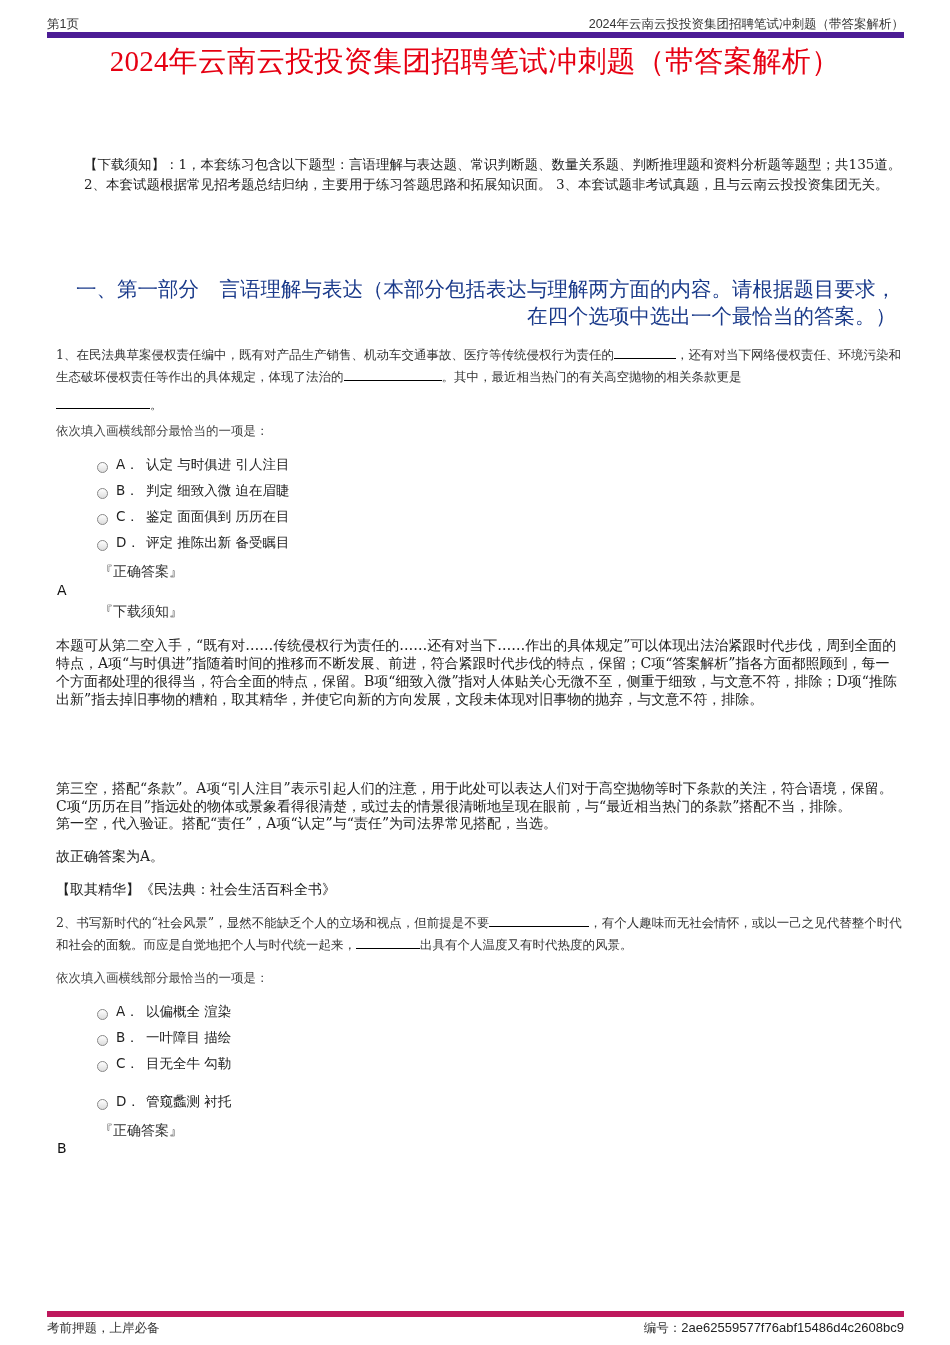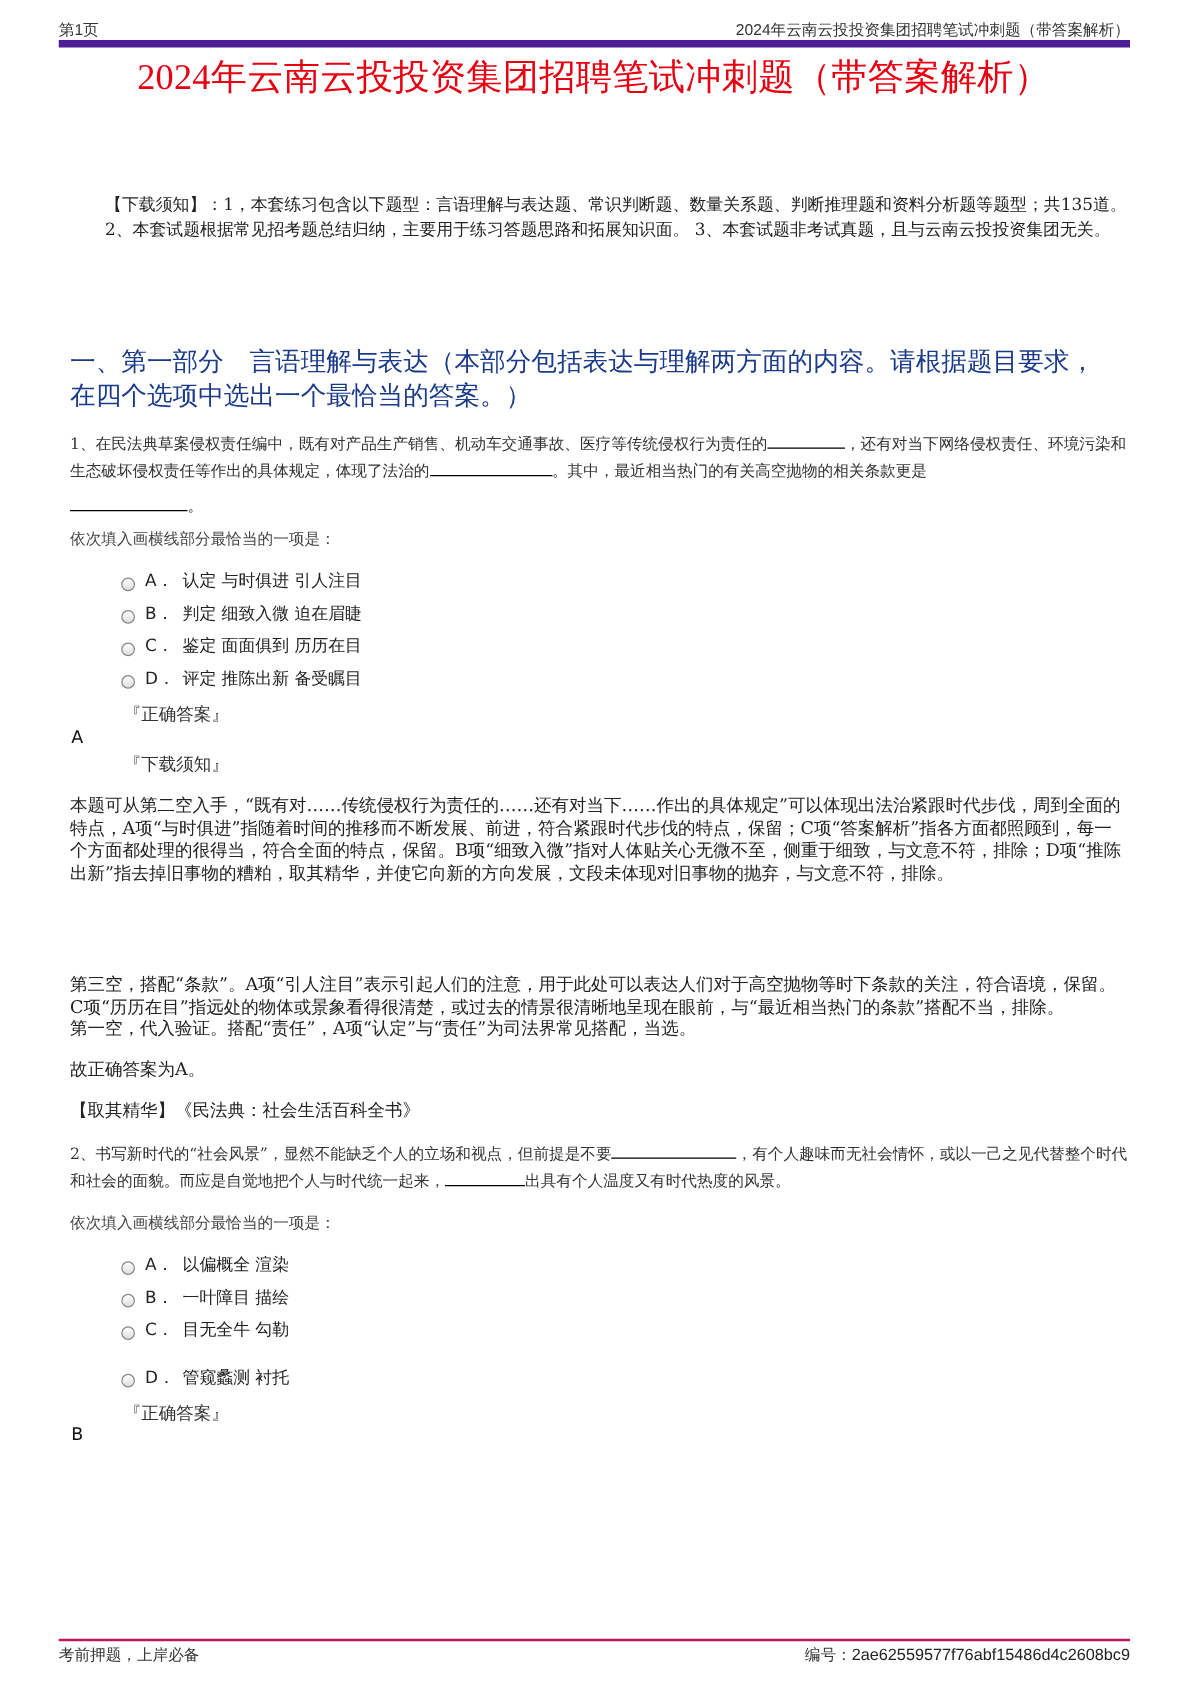--- a/index.html
+++ b/index.html
@@ -22,20 +22,21 @@
       font-size: 29px; color: #e60012; letter-spacing: 0.2px;
     }
     .notice {
       position: absolute; left: 56px; width: 840px; top: 154px;
       font-size: 13.5px; line-height: 20px; color: #222; margin-left: 28px;
     }
     .section {
       position: absolute; left: 56px; width: 840px; top: 276px;
       font-size: 20.5px; line-height: 27px; color: #1a3a8a;
       font-family: "DejaVu Serif", serif;
+      text-align: right;
     }
     .q {
       position: absolute; left: 56px; width: 846px;
       font-size: 12.5px; line-height: 22px; color: #333;
     }
     .blank { display: inline-block; border-bottom: 1px solid #000; height: 14px; vertical-align: baseline; }
     .prompt {
       position: absolute; left: 56px; font-size: 12.5px; color: #444;
     }
     .opt {
@@ -55,21 +56,21 @@
     .ans {
       position: absolute; left: 57px; font-family: "DejaVu Sans", sans-serif;
       font-size: 14px; color: #111;
     }
     .para {
       position: absolute; left: 56px; width: 842px;
       font-size: 14px; line-height: 18px; color: #222;
     }
     .ftr {
       position: absolute; left: 47px; right: 46px; top: 1311px; height: 20px;
-      border-top: 2px solid #be185d;
+      border-top: 6px solid #be185d;
       font-family: "Liberation Sans", "DejaVu Sans", sans-serif;
       font-size: 12.5px; color: #333;
     }
     .ftr .l { position: absolute; left: 0; top: 3px; }
     .ftr .r { position: absolute; right: 0; top: 3px; }
     .ftr .r .code { font-size: 13px; color: #222; }
   </style>
 </head>
 <body>
 

